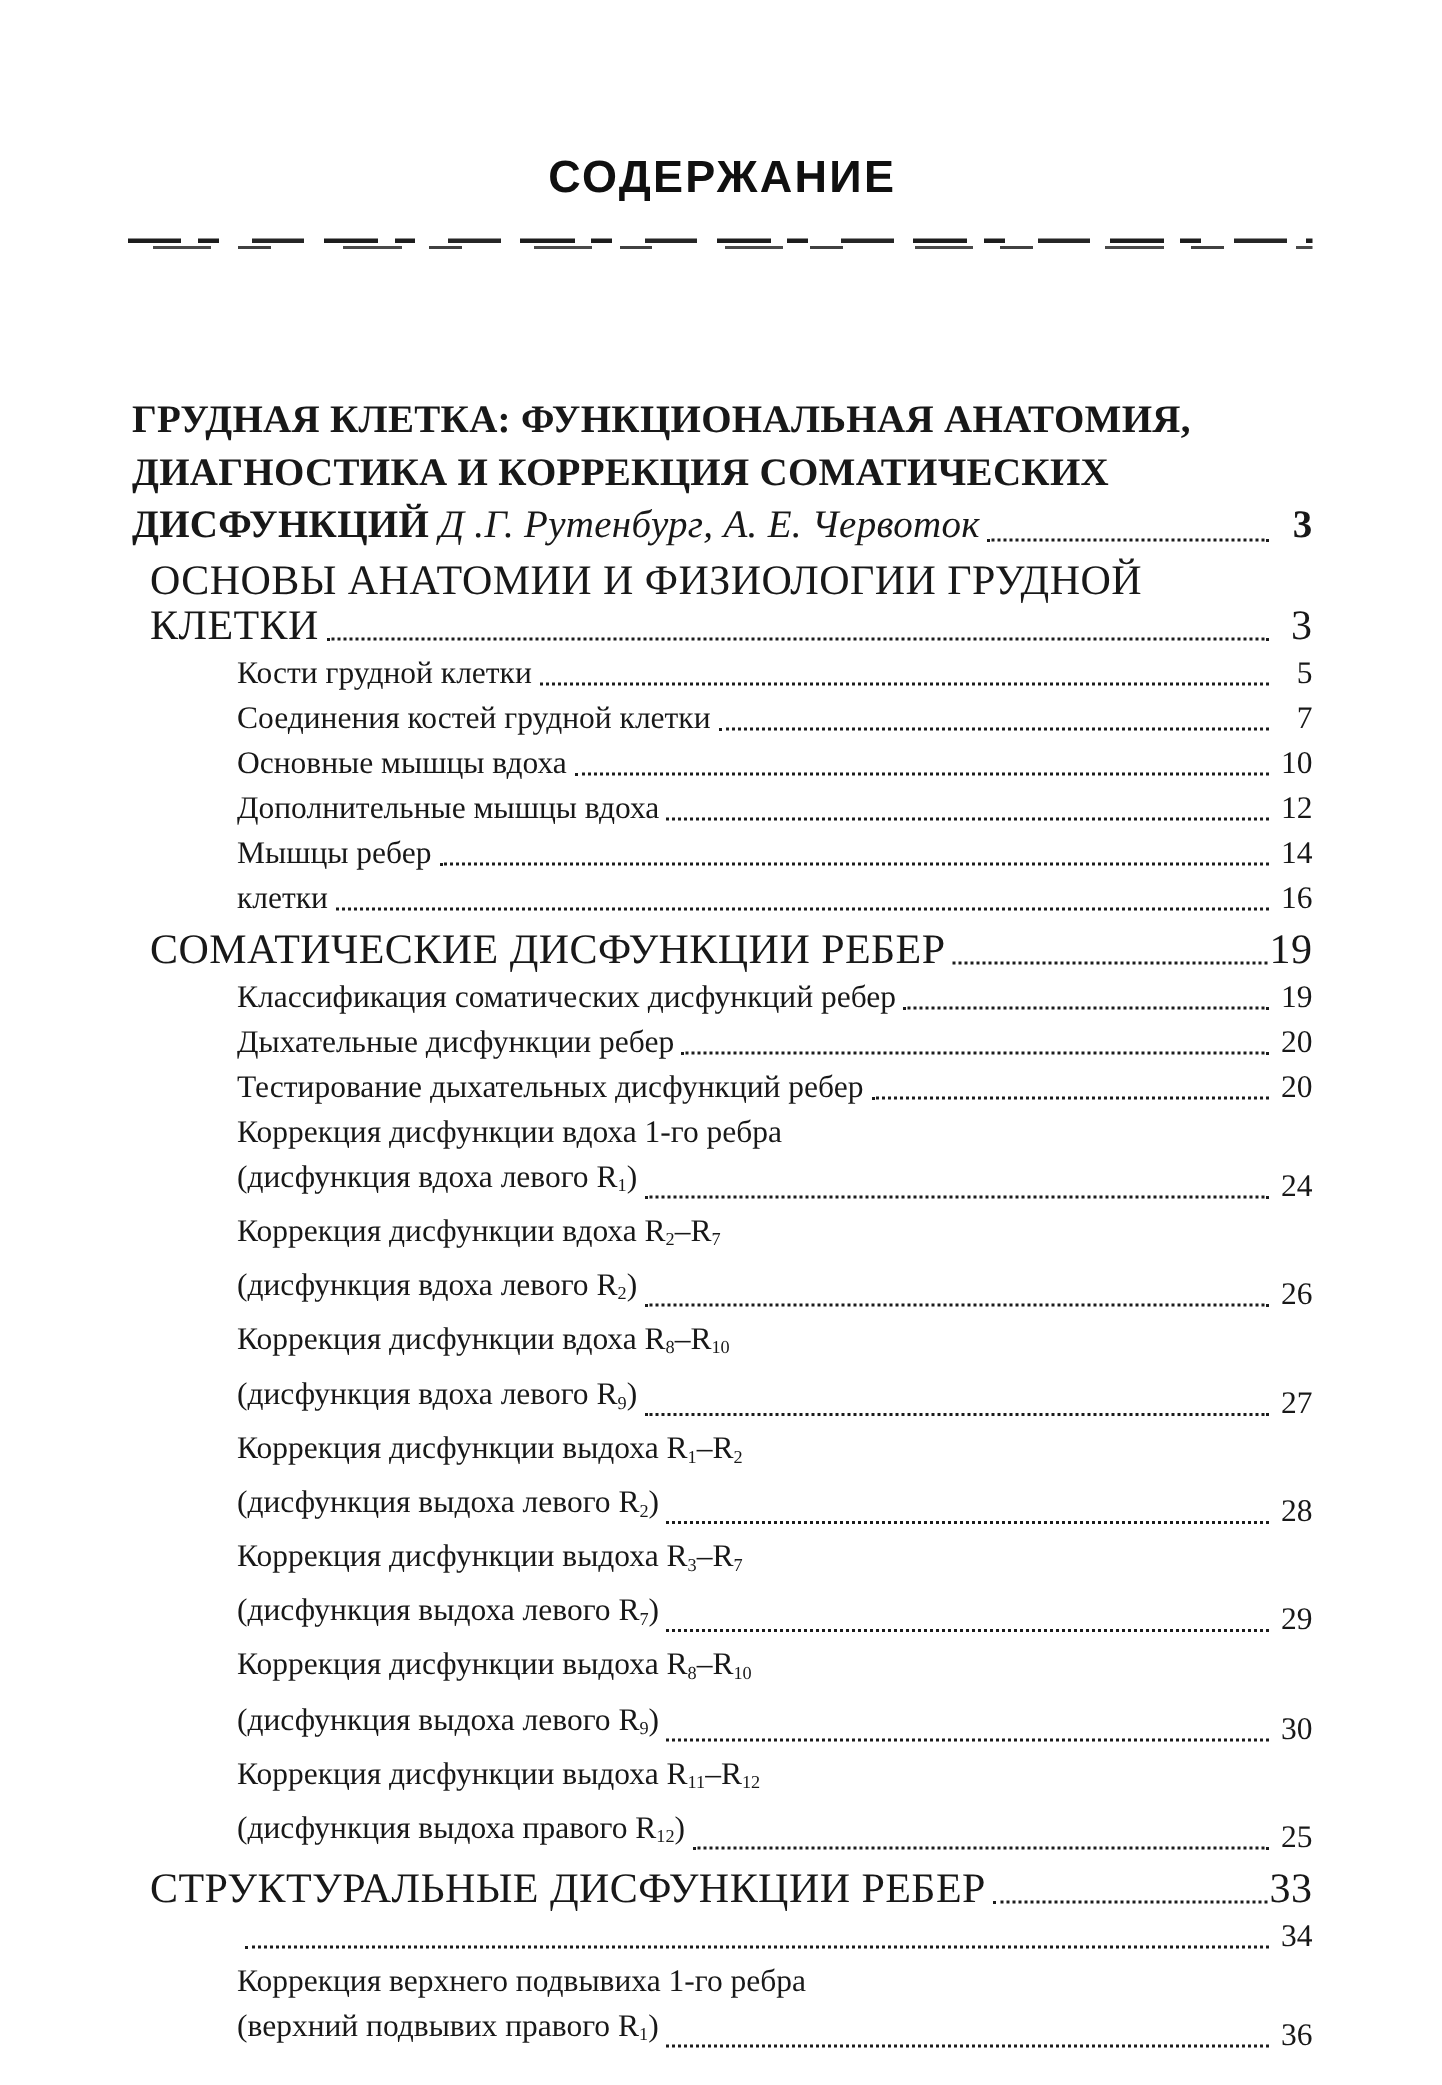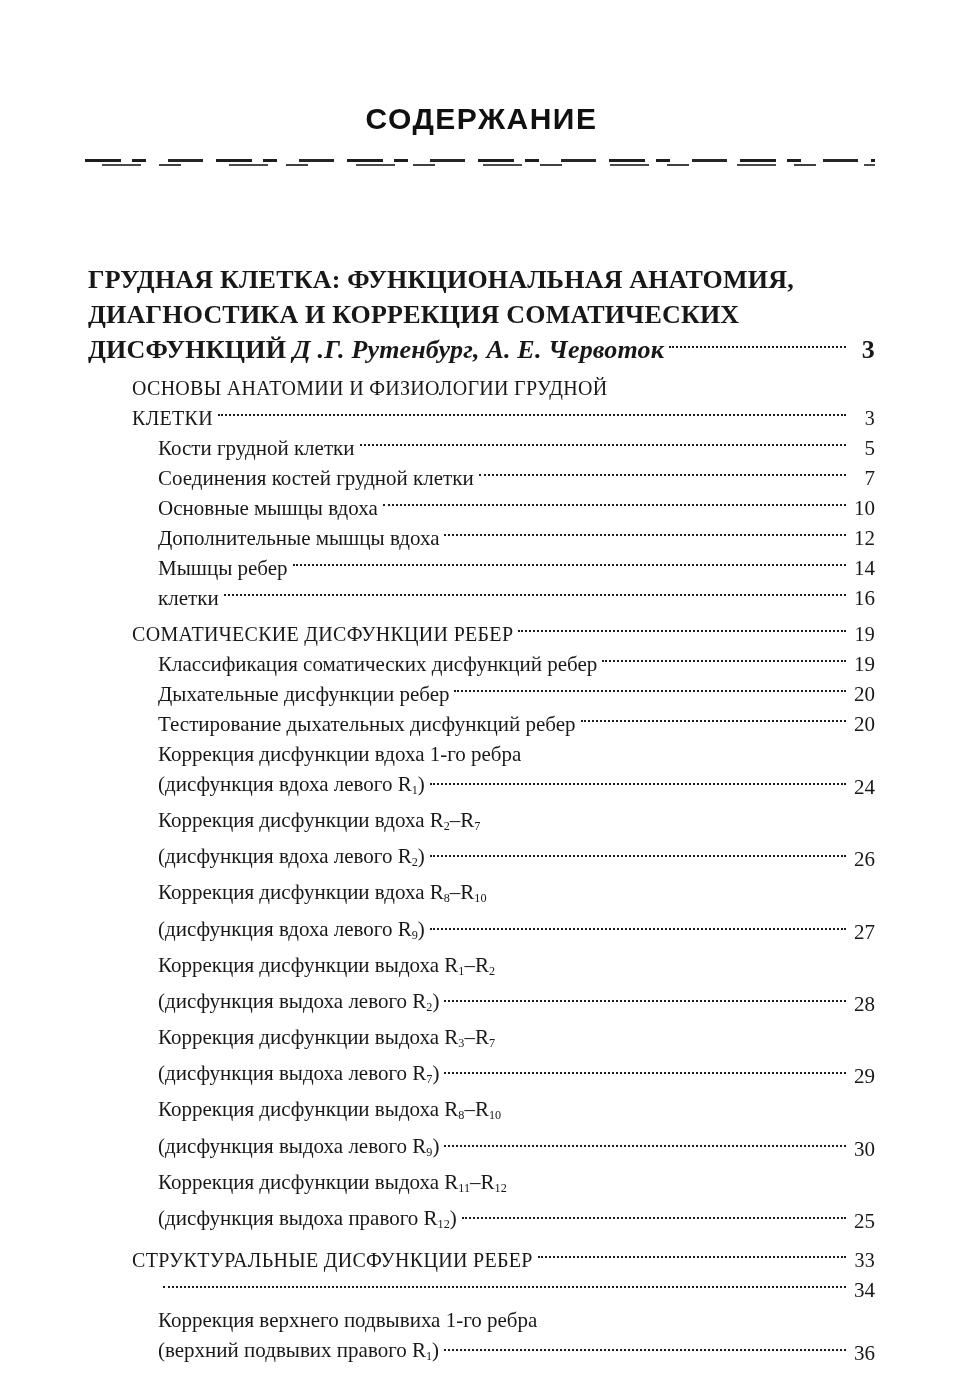--- a/index.html
+++ b/index.html
@@ -43,34 +43,34 @@
   }
   .toc { margin-top: 94px; }
   .entry { color: #181818; }
   .entry.chapter {
     font-weight: 700;
     font-size: 26px;
     line-height: 35px;
     margin-bottom: 3px;
     letter-spacing: 0.2px;
   }
-  .entry.chapter i { font-weight: 700; }
+  .entry.chapter i { font-weight: 400; }
   .entry.section {
-    font-size: 20px;
+    font-size: 28px;
     line-height: 30px;
-    margin-left: 44px;
+    margin-left: 12px;
     margin-top: 6px;
     letter-spacing: 0.3px;
   }
   .entry.item {
     font-size: 21px;
     line-height: 30px;
     margin-left: 70px;
   }
-  .line { display: flex; align-items: center; }
+  .line { display: flex; align-items: flex-end; }
   .txt { white-space: pre-wrap; }
   .leader {
     flex: 1 1 auto;
     min-width: 12px;
     border-bottom: 2.6px dotted #1c1c1c;
     margin: 0 1px 6px 5px;
   }
   .page-num { flex: 0 0 auto; min-width: 28px; text-align: right; }
   sub { font-size: 0.58em; vertical-align: -0.26em; letter-spacing: 0; }
 </style>

